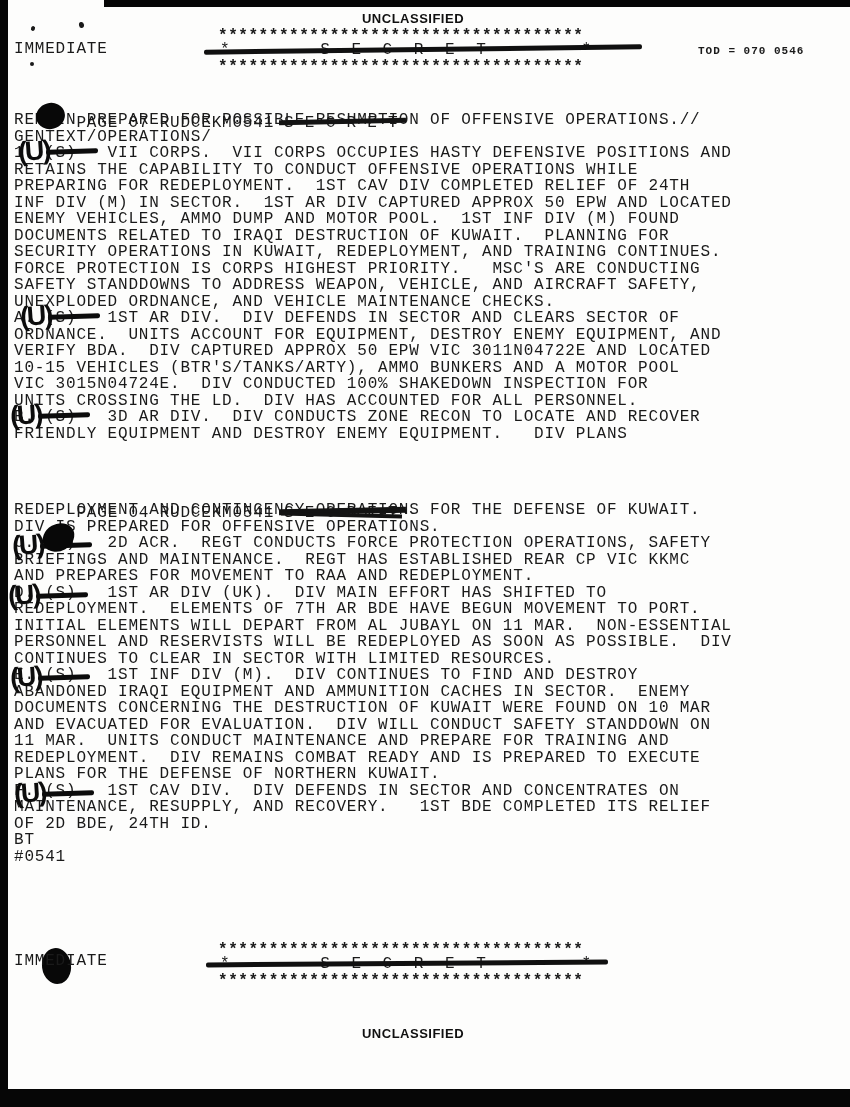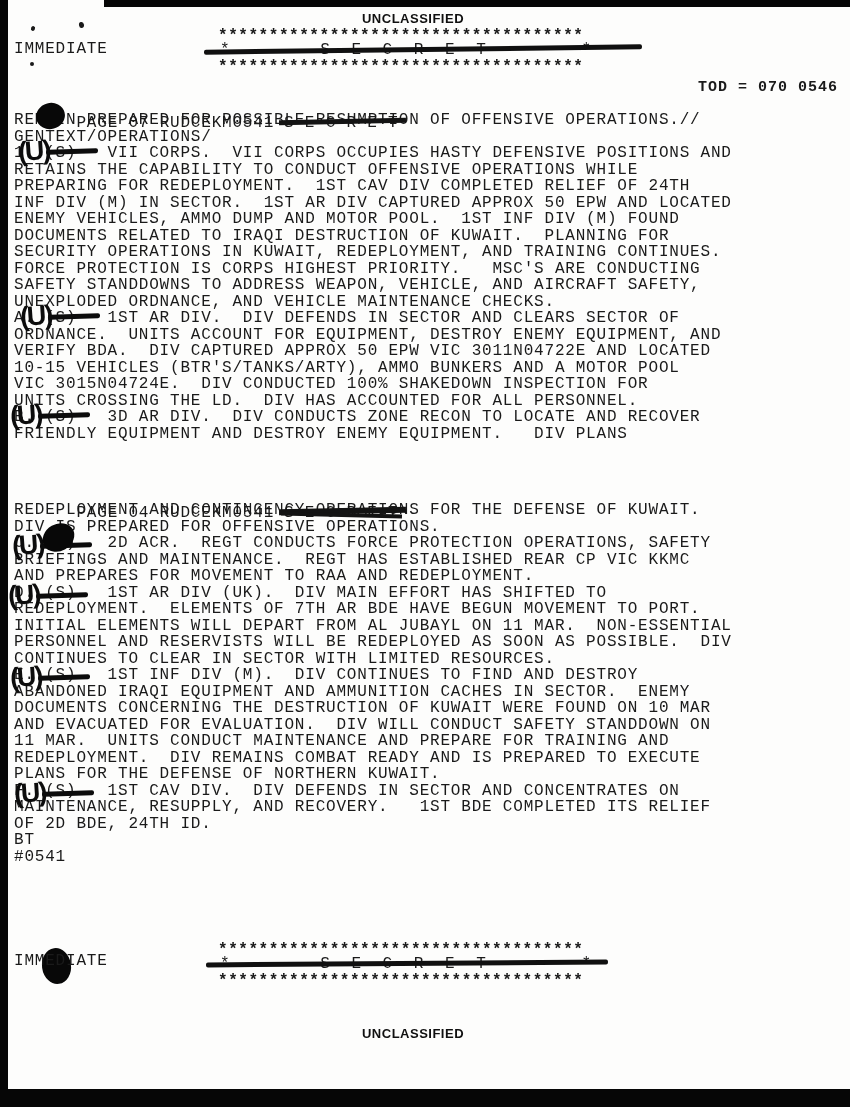--- a/index.html
+++ b/index.html
@@ -24,21 +24,21 @@
   }
   .unclassified.topmark{top:11px;}
   .unclassified.bottommark{top:1026px;}
 
   .mono{font-size:16px;letter-spacing:.8px;font-weight:normal;white-space:pre;}
 
   .precedence{position:absolute;left:14px;}
   .precedence.toppos{top:40px;}
   .precedence.bottompos{top:952px;}
 
-  .tod{position:absolute;left:698px;top:45px;font-size:15px;letter-spacing:1px;font-weight:bold;white-space:pre;margin-top:34px;}
+  .tod{position:absolute;left:698px;top:45px;font-size:11px;letter-spacing:1px;font-weight:bold;white-space:pre;}
 
   .banner{position:absolute;left:218px;width:376px;height:48px;}
   .banner.toppos{top:27px;}
   .banner.bottompos{top:941px;}
   .banner .ast{position:absolute;left:0;width:100%;font-size:16px;letter-spacing:.55px;font-weight:bold;white-space:pre;}
   .banner .ast.r1{top:0;}
   .banner .ast.r2{top:31px;}
   .banner .mid{position:absolute;top:14px;left:0;width:100%;height:16px;}
   .banner .mid .lft{position:absolute;left:2px;top:0;}
   .banner .mid .rgt{position:absolute;right:2px;top:0;}

